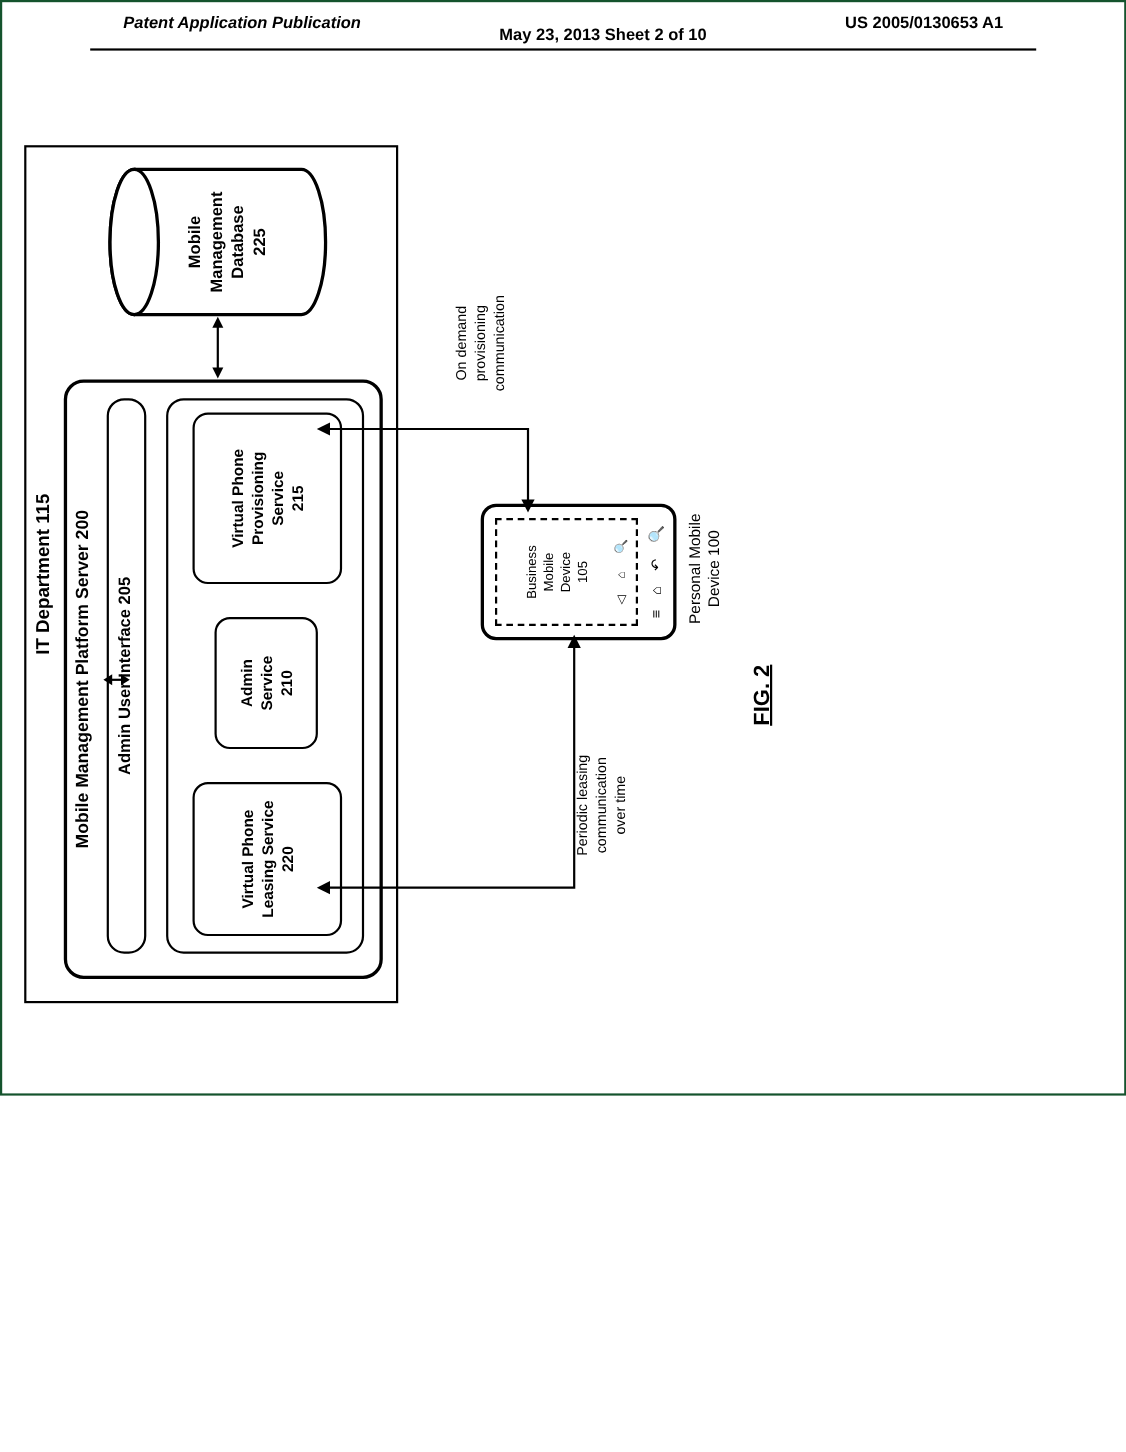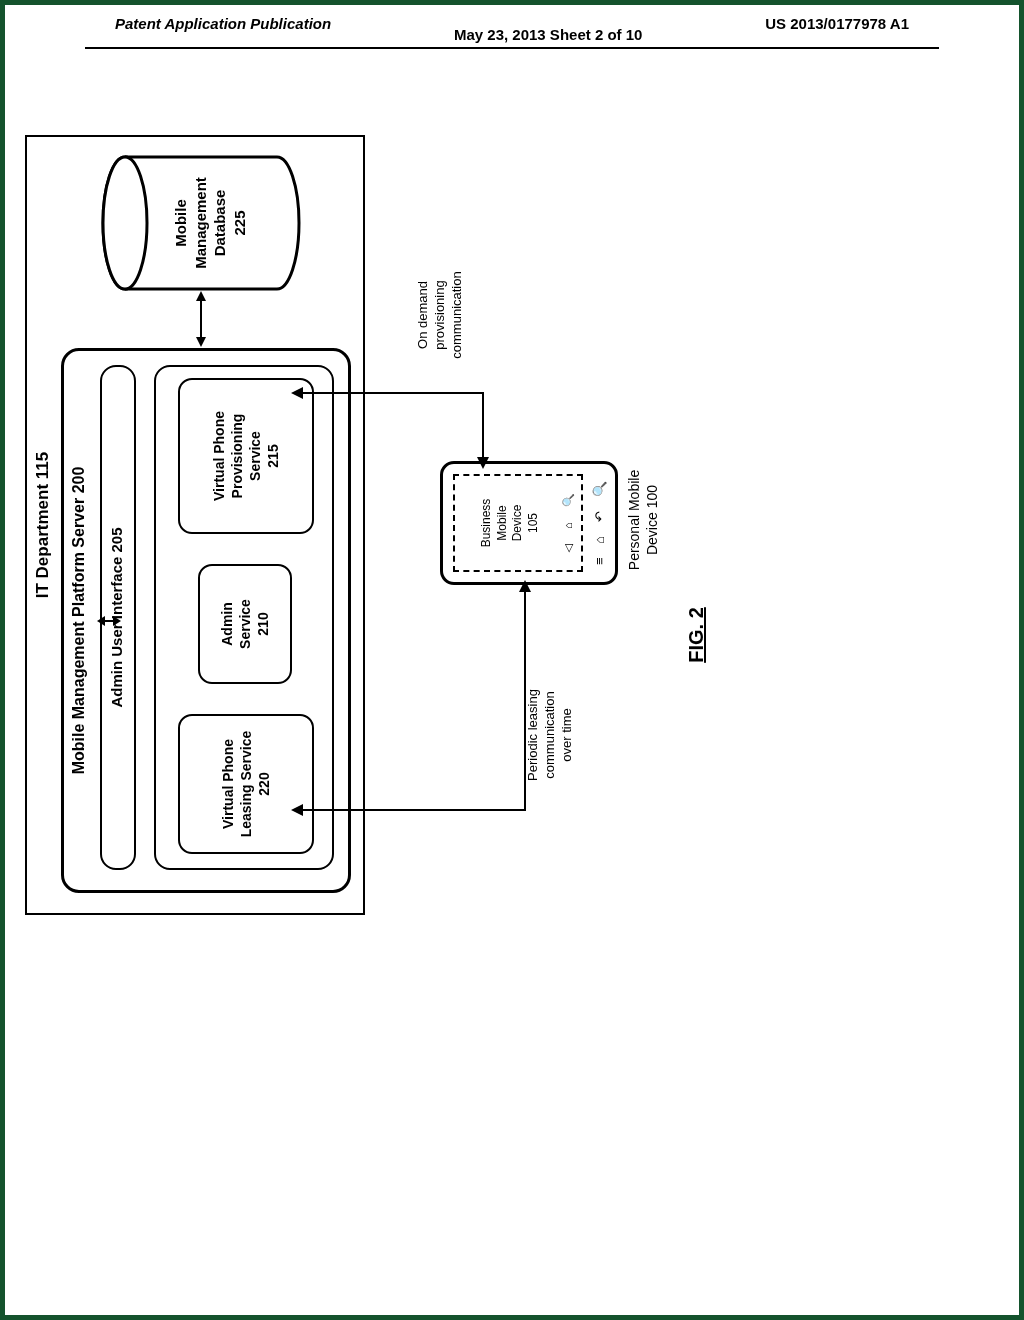--- a/index.html
+++ b/index.html
@@ -5,22 +5,22 @@
   * { box-sizing: border-box; margin: 0; padding: 0; }
   body {
     font-family: Arial, sans-serif;
     width: 1024px;
     height: 1320px;
     position: relative;
     background: #fff;
   }
   .page {
     width: 1024px;
-    height: 1320px;
-    border: 5px solid #14532d;
+    height: 996px;
+    border: 2px solid #14532d;
     position: relative;
   }
   .header {
     display: flex;
     justify-content: space-between;
     padding: 10px 110px 4px 110px;
     font-size: 15px;
   }
   .header .left { font-weight: bold; font-style: italic; }
   .header .center { font-weight: bold; margin-top: 11px; }
@@ -169,21 +169,21 @@
   svg.arrow { position: absolute; overflow: visible; }
 </style>
 </head>
 <body>
 
 <div class="page">
 
   <div class="header">
     <div class="left">Patent Application Publication</div>
     <div class="center">May 23, 2013  Sheet 2 of 10</div>
-    <div class="right">US 2013/0177978 A1</div>
+    <div class="right">US 2005/0130653 A1</div>
   </div>
   <hr class="header-rule">
 
   <div class="diagram-area">
 
     <div class="it-dept">
       <div class="it-dept-label">IT Department 115</div>
 
       <div class="mmps">
         <div class="mmps-label">Mobile Management Platform Server 200</div>

